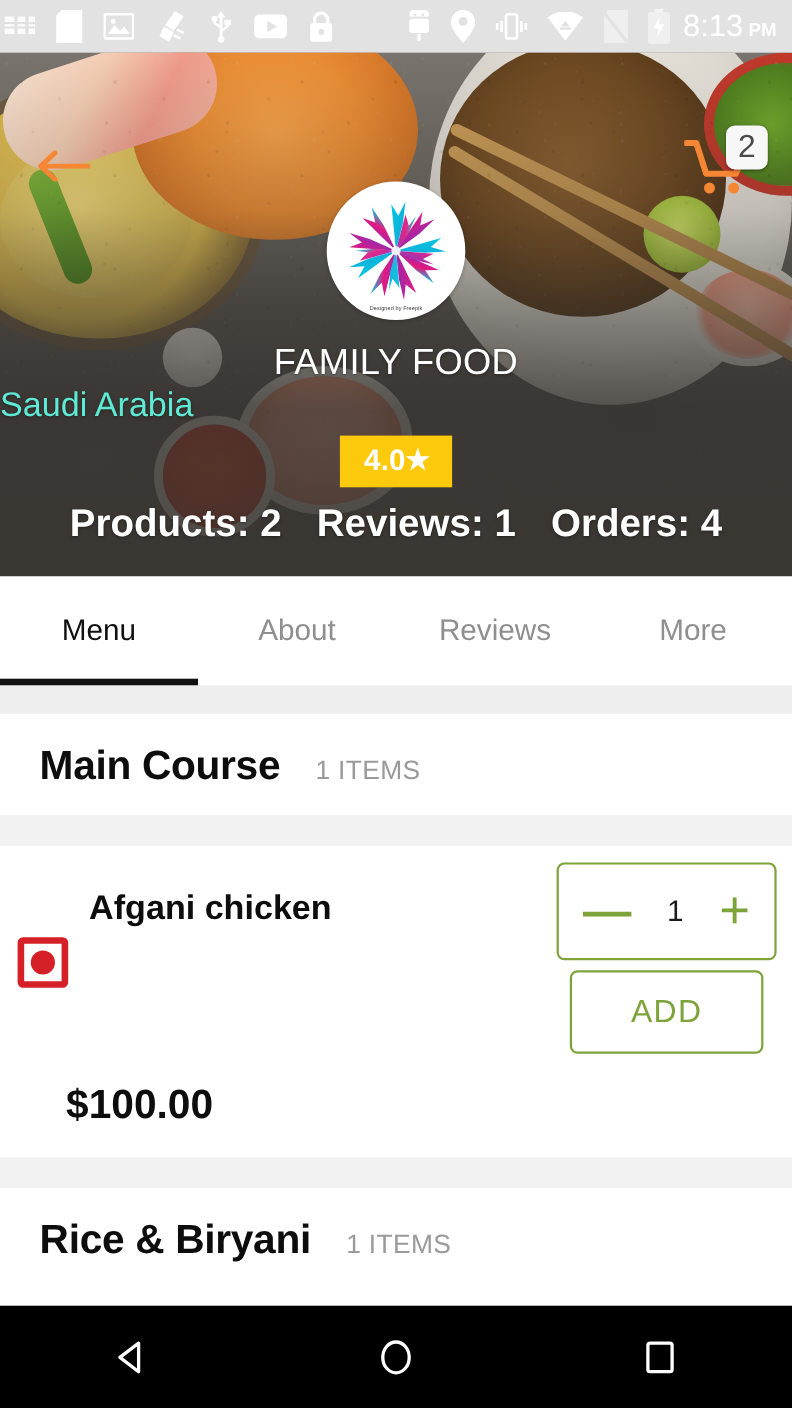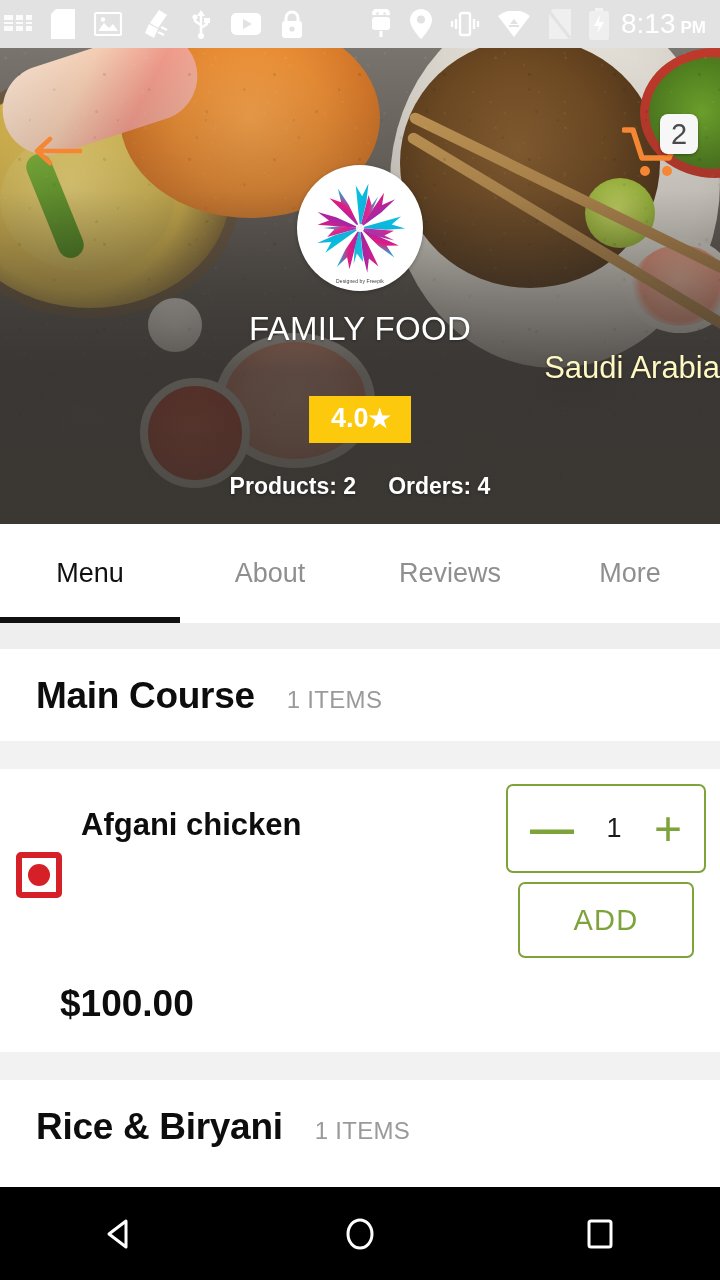--- a/index.html
+++ b/index.html
@@ -171,37 +171,37 @@
   }
 
   .hero-title {
     position: absolute; left: 0; right: 0; top: 262px;
     text-align: center; color: #ffffff;
     font-size: 33px; font-weight: 400; letter-spacing: .3px;
     z-index: 5; text-shadow: 0 1px 3px rgba(0,0,0,.35);
   }
   .hero-sub {
     position: absolute; left: 0; right: 0; top: 302px;
-    text-align: right; color: #fef9c3;
+    text-align: left; color: #5eead4;
     font-size: 31px; font-weight: 400;
     z-index: 5; text-shadow: 0 1px 3px rgba(0,0,0,.35);
   }
   .rating-badge {
     position: absolute; left: 50%; transform: translateX(-50%);
     top: 348px; background: #fcc90d;
     padding: 7px 20px 9px 22px;
     display: flex; align-items: center; 
     color: #ffffff; font-size: 27px; font-weight: 700;
     z-index: 5;
   }
   .rating-badge .star { font-size: 25px; line-height: 1; }
   .hero-stats {
-    position: absolute; left: 0; right: 0; top: 425px;
+    position: absolute; left: 0; right: 0; top: 408px;
     display: flex; justify-content: center; gap: 32px;
-    color: #ffffff; font-size: 23px; font-weight: 700;
+    color: #ffffff; font-size: 35px; font-weight: 700;
     z-index: 5; text-shadow: 0 1px 3px rgba(0,0,0,.4);
   }
 
   
   .tabs {
     position: relative;
     height: 99px;
     background: #ffffff;
     display: flex;
     align-items: center;
@@ -510,20 +510,21 @@
     <div class="hero-title">FAMILY FOOD</div>
     <div class="hero-sub">Saudi Arabia</div>
 
     <div class="rating-badge">
       <span>4.0</span>
       <span class="star">★</span>
     </div>
 
     <div class="hero-stats">
       <span>Products: 2</span>
+      <span>Reviews: 1</span>
       <span>Orders: 4</span>
     </div>
   </div>
 
   <div class="tabs">
     <div class="tab active">Menu</div>
     <div class="tab">About</div>
     <div class="tab">Reviews</div>
     <div class="tab">More</div>
   </div>

